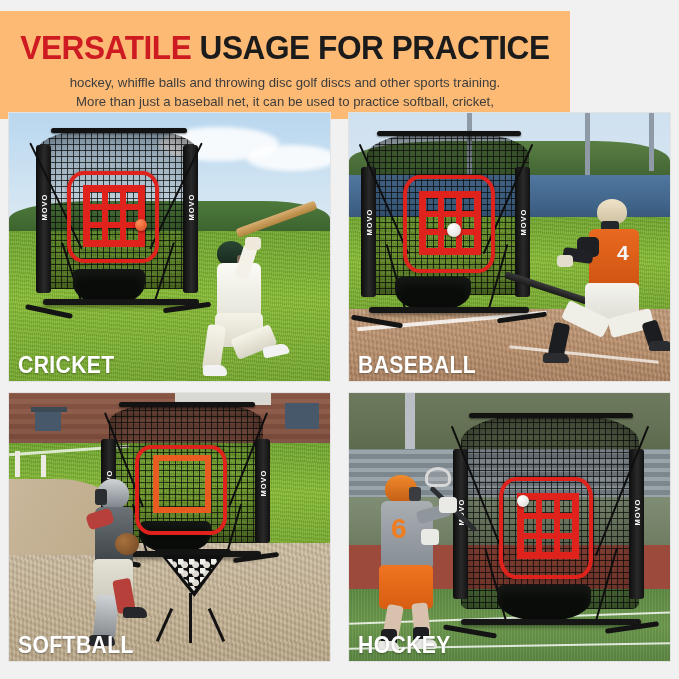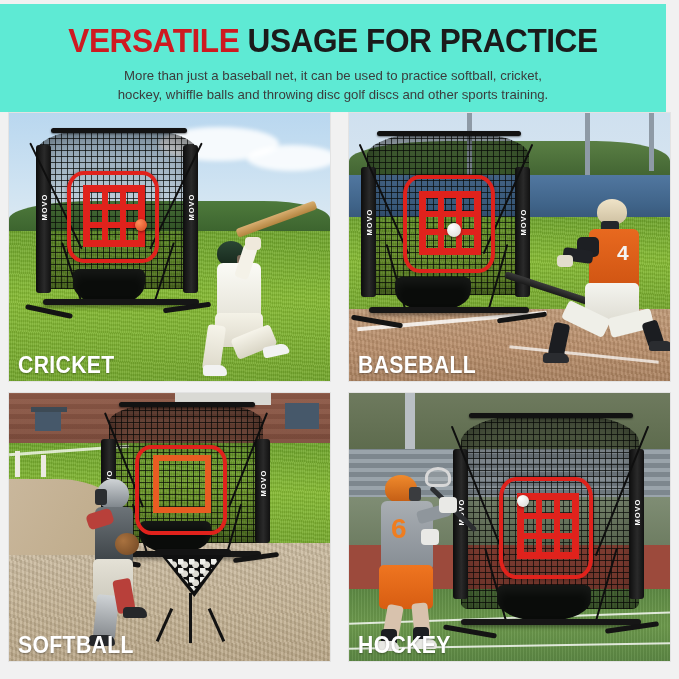--- a/index.html
+++ b/index.html
@@ -6,22 +6,22 @@
   html,body{
     width:679px; height:679px;
     background:#f1f1f1;
     font-family:"Liberation Sans", sans-serif;
     overflow:hidden;
   }
   .page{ position:relative; width:679px; height:679px; background:#f1f1f1; }
 
   
   .header{
-    position:absolute; left:0; top:4px; width:666px; height:108px;
-    background:#5eead4; text-align:center;
+    position:absolute; left:0; top:11px; width:570px; height:108px;
+    background:#fdba74; text-align:center;
   }
   .title{
     margin-top:18px;
     font-size:34px; font-weight:bold;
     letter-spacing:-0.5px;
     line-height:36px;
     white-space:nowrap;
     font-family:"Liberation Sans Narrow","Liberation Sans",sans-serif;
     transform:scaleX(0.93);
   }
@@ -194,22 +194,22 @@
   .yardline{ position:absolute; background:rgba(255,255,255,.8); height:2px; }
 </style>
 </head>
 <body>
 
 <div class="page">
 
   <div class="header">
     <div class="title"><span class="accent">VERSATILE</span><span class="rest"> USAGE FOR PRACTICE</span></div>
     <div class="subtitle">
+      <div>hockey, whiffle balls and throwing disc golf discs and other sports training.</div>
       <div>More than just a baseball net, it can be used to practice softball, cricket,</div>
-      <div>hockey, whiffle balls and throwing disc golf discs and other sports training.</div>
     </div>
   </div>
 
   <div class="grid">
 
     <div class="panel p1">
       <div class="scene">
         <div class="sky"></div>
         <div class="cloud" style="left:150px;top:14px;width:120px;height:34px;"></div>
         <div class="cloud" style="left:238px;top:32px;width:90px;height:26px;"></div>

